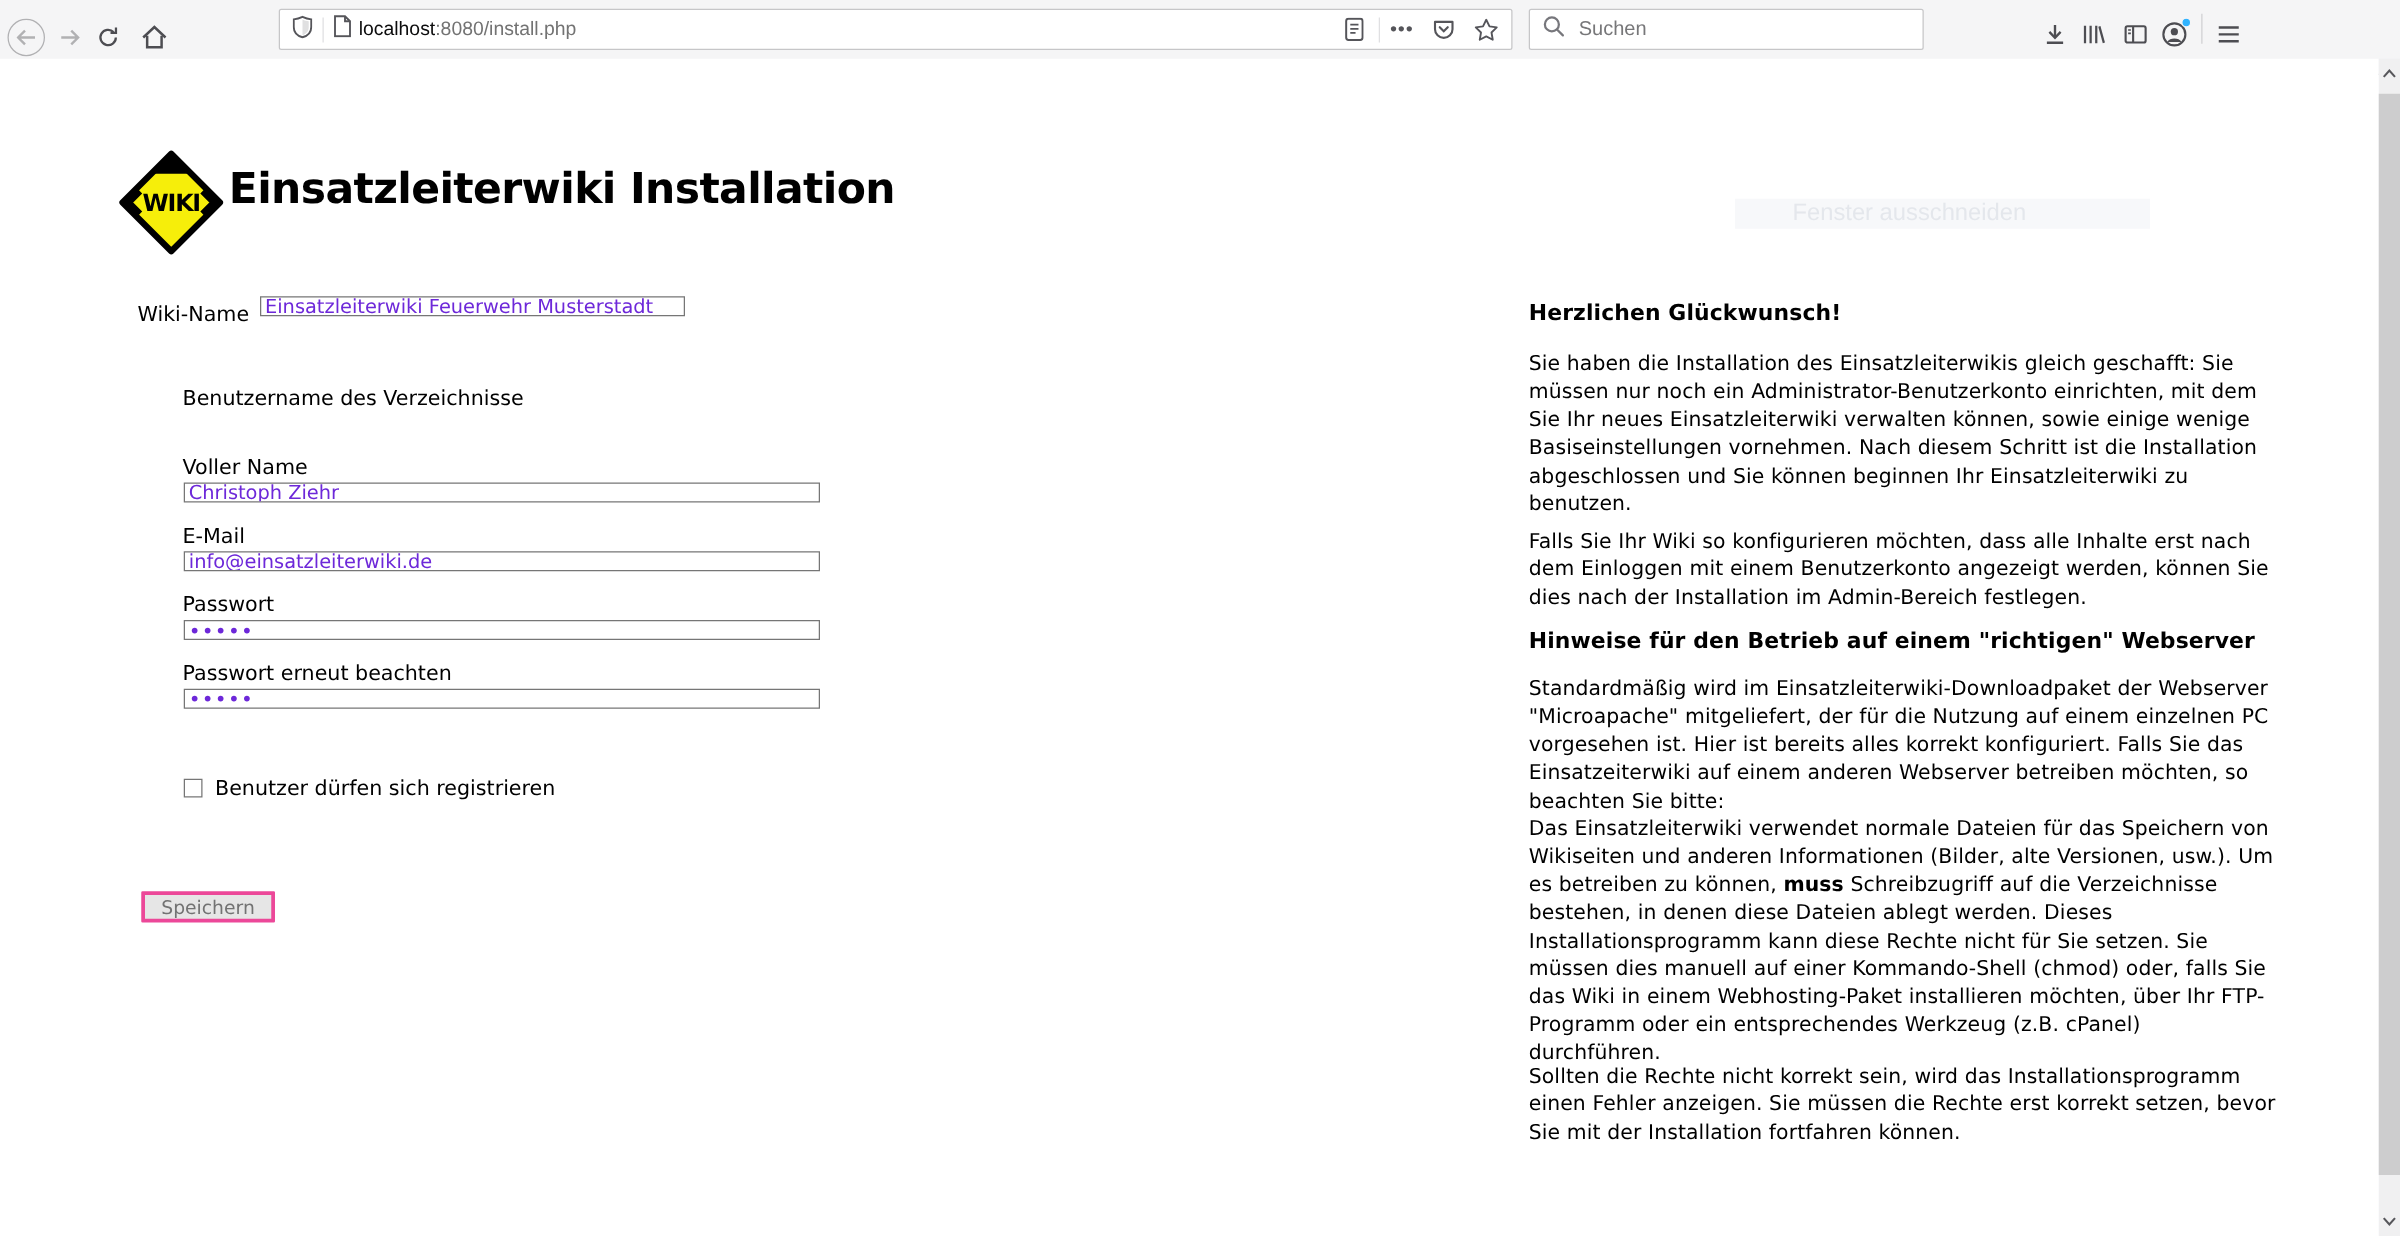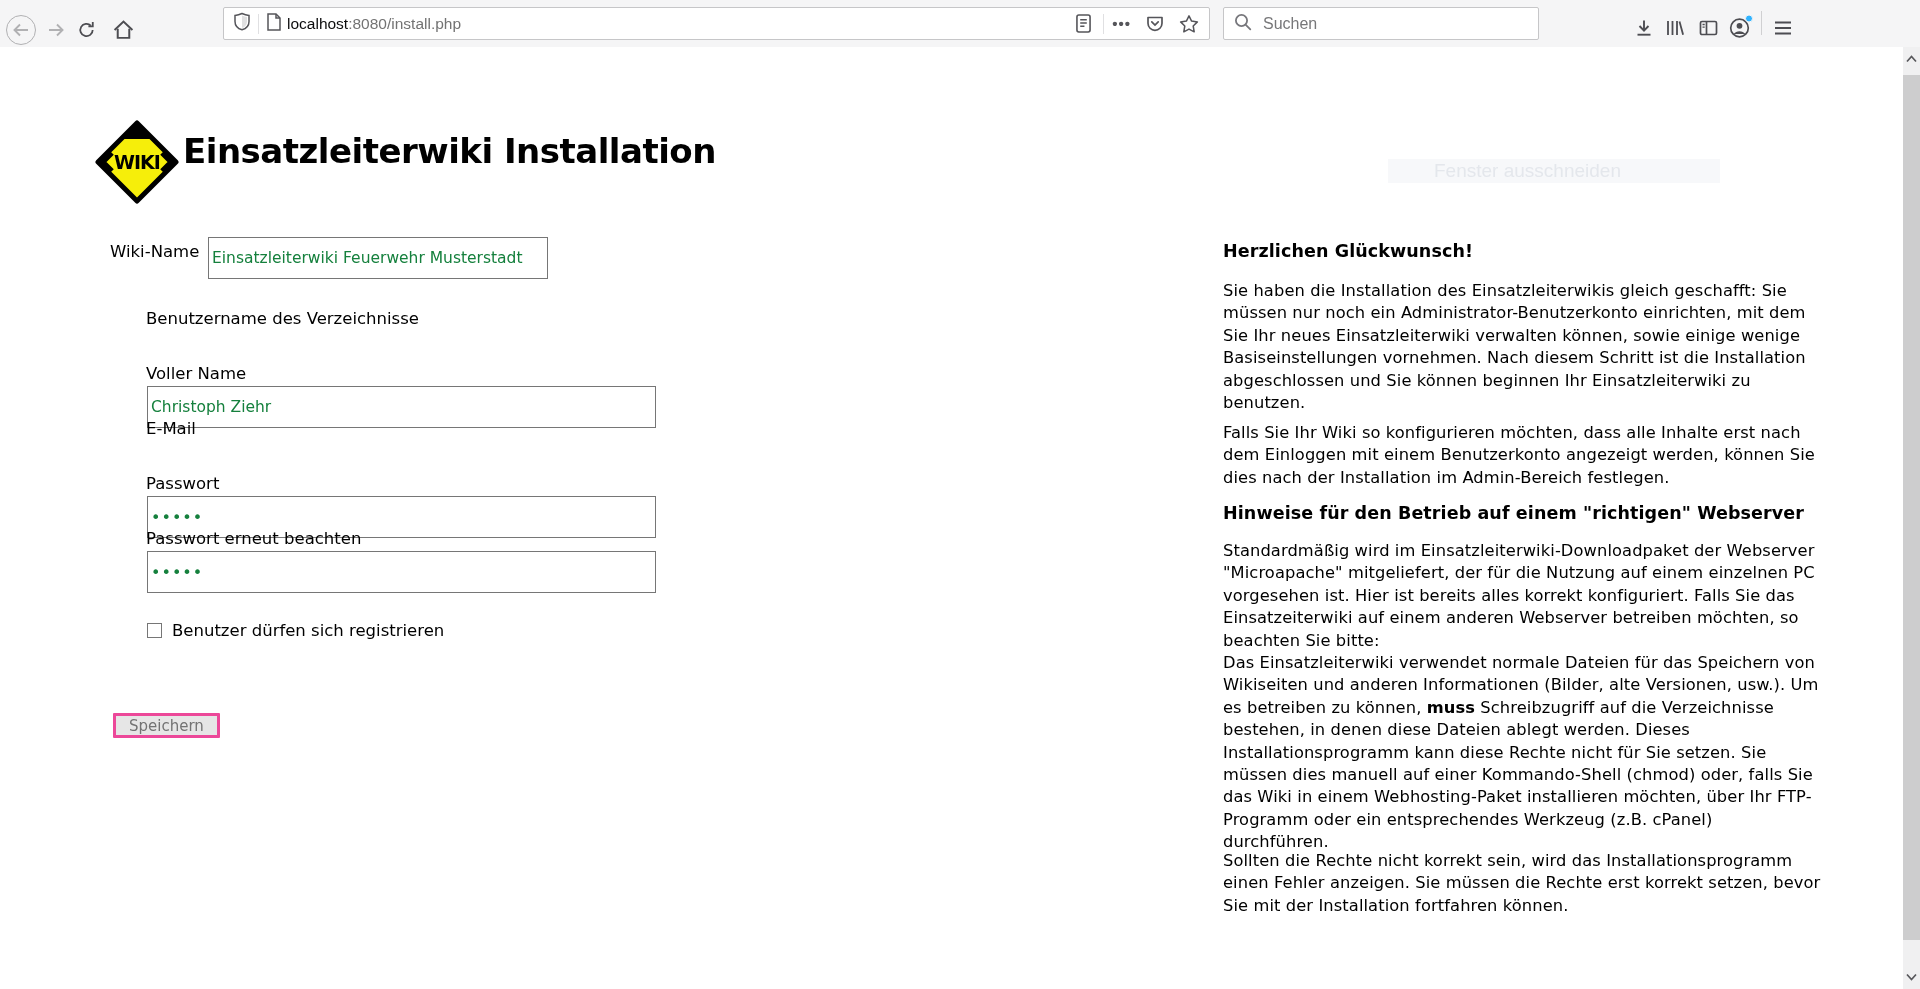--- a/index.html
+++ b/index.html
@@ -42,22 +42,22 @@
   #page { position:absolute; top:47px; left:0; width:1903px; height:942px; background:#fff; }
 
   #page-title { position:absolute; left:183px; top:84px; font-size:34px; font-weight:bold;
                 letter-spacing:-0.5px; white-space:nowrap; }
 
   #overlay-cutout { position:absolute; left:1388px; top:112px; width:332px; height:24px;
                     background:#f7f8fa; color:#e4e7ec; font-family:"Liberation Sans",sans-serif;
                     font-size:19px; padding-left:46px; line-height:24px; }
 
   .flabel { position:absolute; font-size:16.5px; white-space:nowrap; }
-  .finput { position:absolute; height:42px; border:1px solid #767676; background:#fff;
-            font-family:"DejaVu Sans",sans-serif; font-size:15.5px; padding:0 3px; color:#15803d; }
+  .finput { position:absolute; height:16px; border:1px solid #767676; background:#fff;
+            font-family:"DejaVu Sans",sans-serif; font-size:15.5px; padding:0 3px; color:#6d28d9; }
   .finput.pw { font-size:16px; letter-spacing:1px; }
 
   #register-checkbox { position:absolute; left:147px; top:576px; width:15px; height:15px;
                        border:1px solid #767676; background:#fff; }
   #save-button { position:absolute; left:113px; top:666px; height:25px; padding:1px 13px;
                  font-family:"DejaVu Sans",sans-serif; font-size:15px; color:#737373;
                  background:#e6e6e6; border:3px solid #ec4899; border-radius:1px; }
 
   
   .info-block { position:absolute; left:1223px; width:600px; font-size:16.3px;
@@ -211,20 +211,21 @@
 
   <div class="flabel" style="left:110px;top:195px;">Wiki-Name</div>
   <input class="finput" style="left: 208px; top: 190px; width: 340px;" value="Einsatzleiterwiki Feuerwehr Musterstadt">
 
   <div class="flabel" style="left:146px;top:262px;">Benutzername des Verzeichnisse</div>
 
   <div class="flabel" style="left:146px;top:317px;">Voller Name</div>
   <input class="finput" style="left: 147px; top: 339px; width: 509px;" value="Christoph Ziehr">
 
   <div class="flabel" style="left:146px;top:372px;">E-Mail</div>
+  <input class="finput" style="left: 147px; top: 394px; width: 509px;" value="info@einsatzleiterwiki.de">
 
   <div class="flabel" style="left:146px;top:427px;">Passwort</div>
   <input class="finput pw" style="left: 147px; top: 449px; width: 509px;" value="•••••">
 
   <div class="flabel" style="left:146px;top:482px;">Passwort erneut beachten</div>
   <input class="finput pw" style="left: 147px; top: 504px; width: 509px;" value="•••••">
 
   <div id="register-checkbox"></div>
   <div class="flabel" style="left:172px;top:574px;">Benutzer dürfen sich registrieren</div>
 

